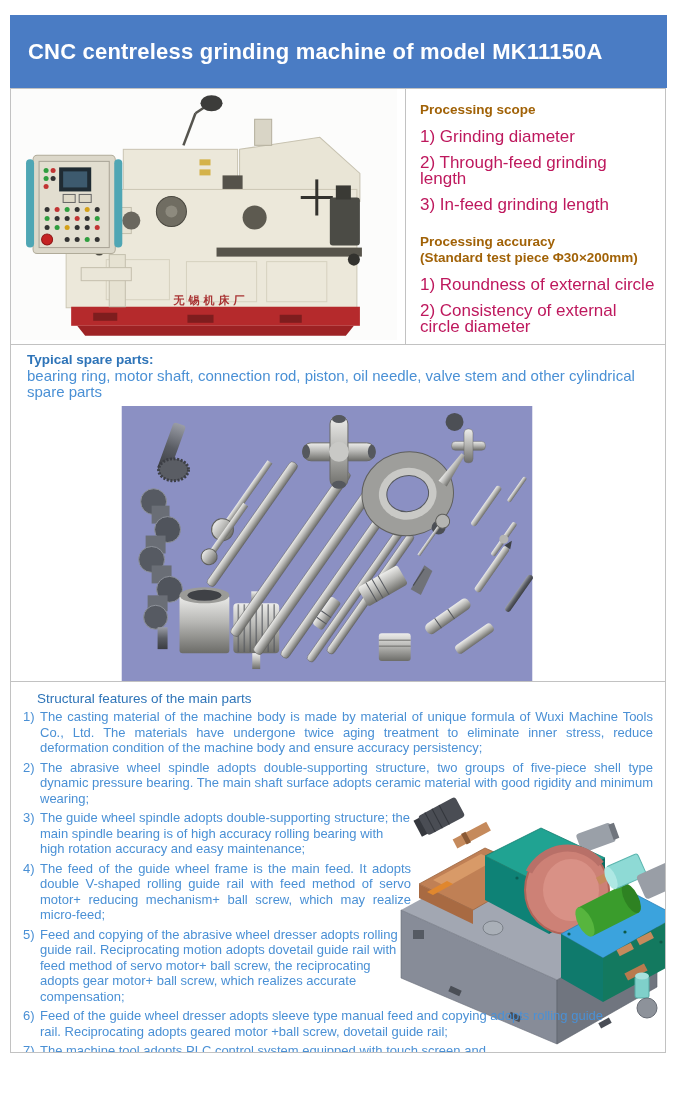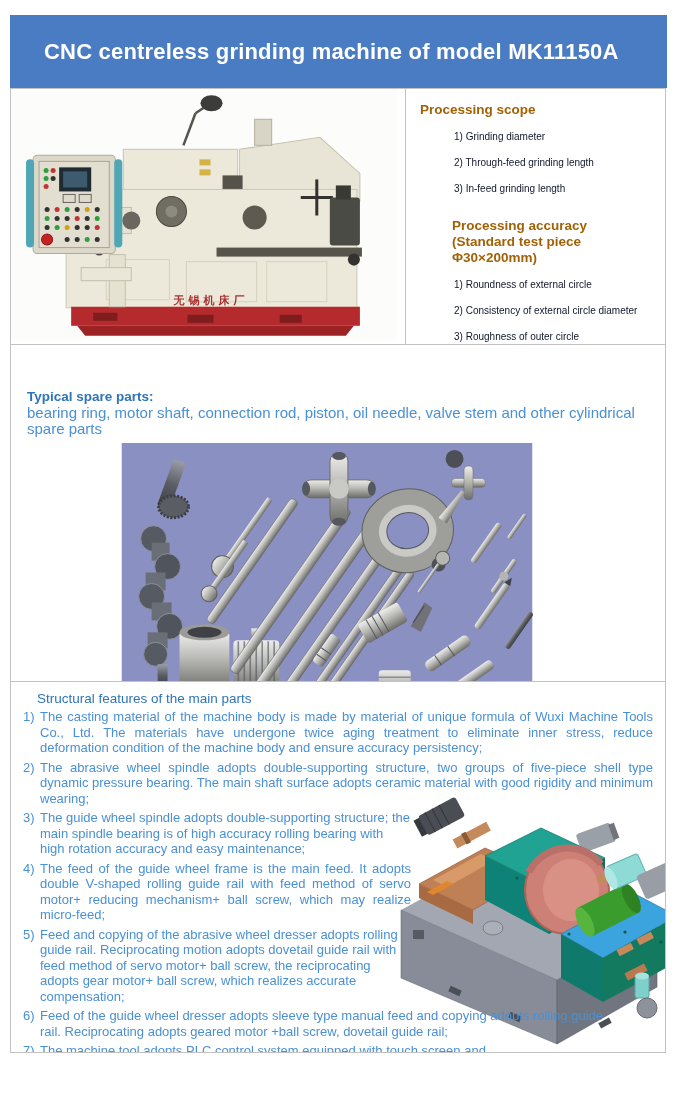--- a/index.html
+++ b/index.html
@@ -1,36 +1,36 @@
 <!DOCTYPE html>
 <html><head>
 <meta charset="utf-8">
 <style>
   html,body{margin:0;padding:0;background:#fff;}
   .page{position:relative;width:680px;height:1094px;background:#ffffff;overflow:hidden;
         font-family:"Liberation Sans",sans-serif;}
   
   .banner{position:absolute;left:10px;top:15px;width:657px;height:73px;background:#4a7cc4;
           display:flex;align-items:center;}
-  .banner-title{color:#ffffff;font-size:22px;font-weight:bold;padding-left:34px;letter-spacing:0.2px;}
+  .banner-title{color:#ffffff;font-size:22px;font-weight:bold;padding-left:18px;letter-spacing:0.2px;}
   
   .box{position:absolute;left:10px;width:656px;background:#ffffff;border:1px solid #c2c2c2;box-sizing:border-box;}
   .box1{top:88px;height:257px;}
   .box2{top:344px;height:338px;}
   .box3{top:681px;height:372px;overflow:hidden;}
   
   .cell-left{position:absolute;left:0;top:0;width:394px;height:255px;overflow:hidden;text-align:center;}
   .cell-right{position:absolute;left:394px;top:0;width:260px;height:255px;border-left:1px solid #c2c2c2;
               padding:13px 8px 0 14px;box-sizing:border-box;}
   .spec-h{color:#a16207;font-size:13.5px;font-weight:bold;line-height:16px;margin-bottom:11px;}
-  .spec-h2{margin-top:21px;margin-left:32px;}
-  .spec-li{color:#0f172a;font-size:10px;line-height:16px;margin-bottom:10px;margin-left:34px;}
+  .spec-h2{margin-top:21px;}
+  .spec-li{color:#be185d;font-size:17px;line-height:16px;margin-bottom:10px;}
   
   .sp-inner{padding:7px 10px 0 16px;}
-  .sp-head{color:#2e74b8;font-size:13.5px;font-weight:bold;line-height:16px;margin-top:37px;}
+  .sp-head{color:#2e74b8;font-size:13.5px;font-weight:bold;line-height:16px;}
   .sp-desc{color:#4a90d5;font-size:15px;line-height:16px;}
   .sp-photo{margin:6px 0 0 94px;width:412px;height:283px;line-height:0;}
   
   .ft-inner{position:relative;padding:8px 12px 0 12px;height:100%;box-sizing:border-box;}
   .ft-head{color:#2e74b8;font-size:13.5px;font-weight:normal;line-height:17px;margin:0 0 2px 14px;}
   .fi{display:flex;color:#4a90d5;font-size:13px;line-height:15.5px;margin-bottom:4px;position:relative;z-index:2;}
   .fi .num{width:17px;flex:none;}
   .fi .txt{flex:1;}
   .fi.j .txt{text-align:justify;}
   .fi.narrow{margin-right:242px;}

